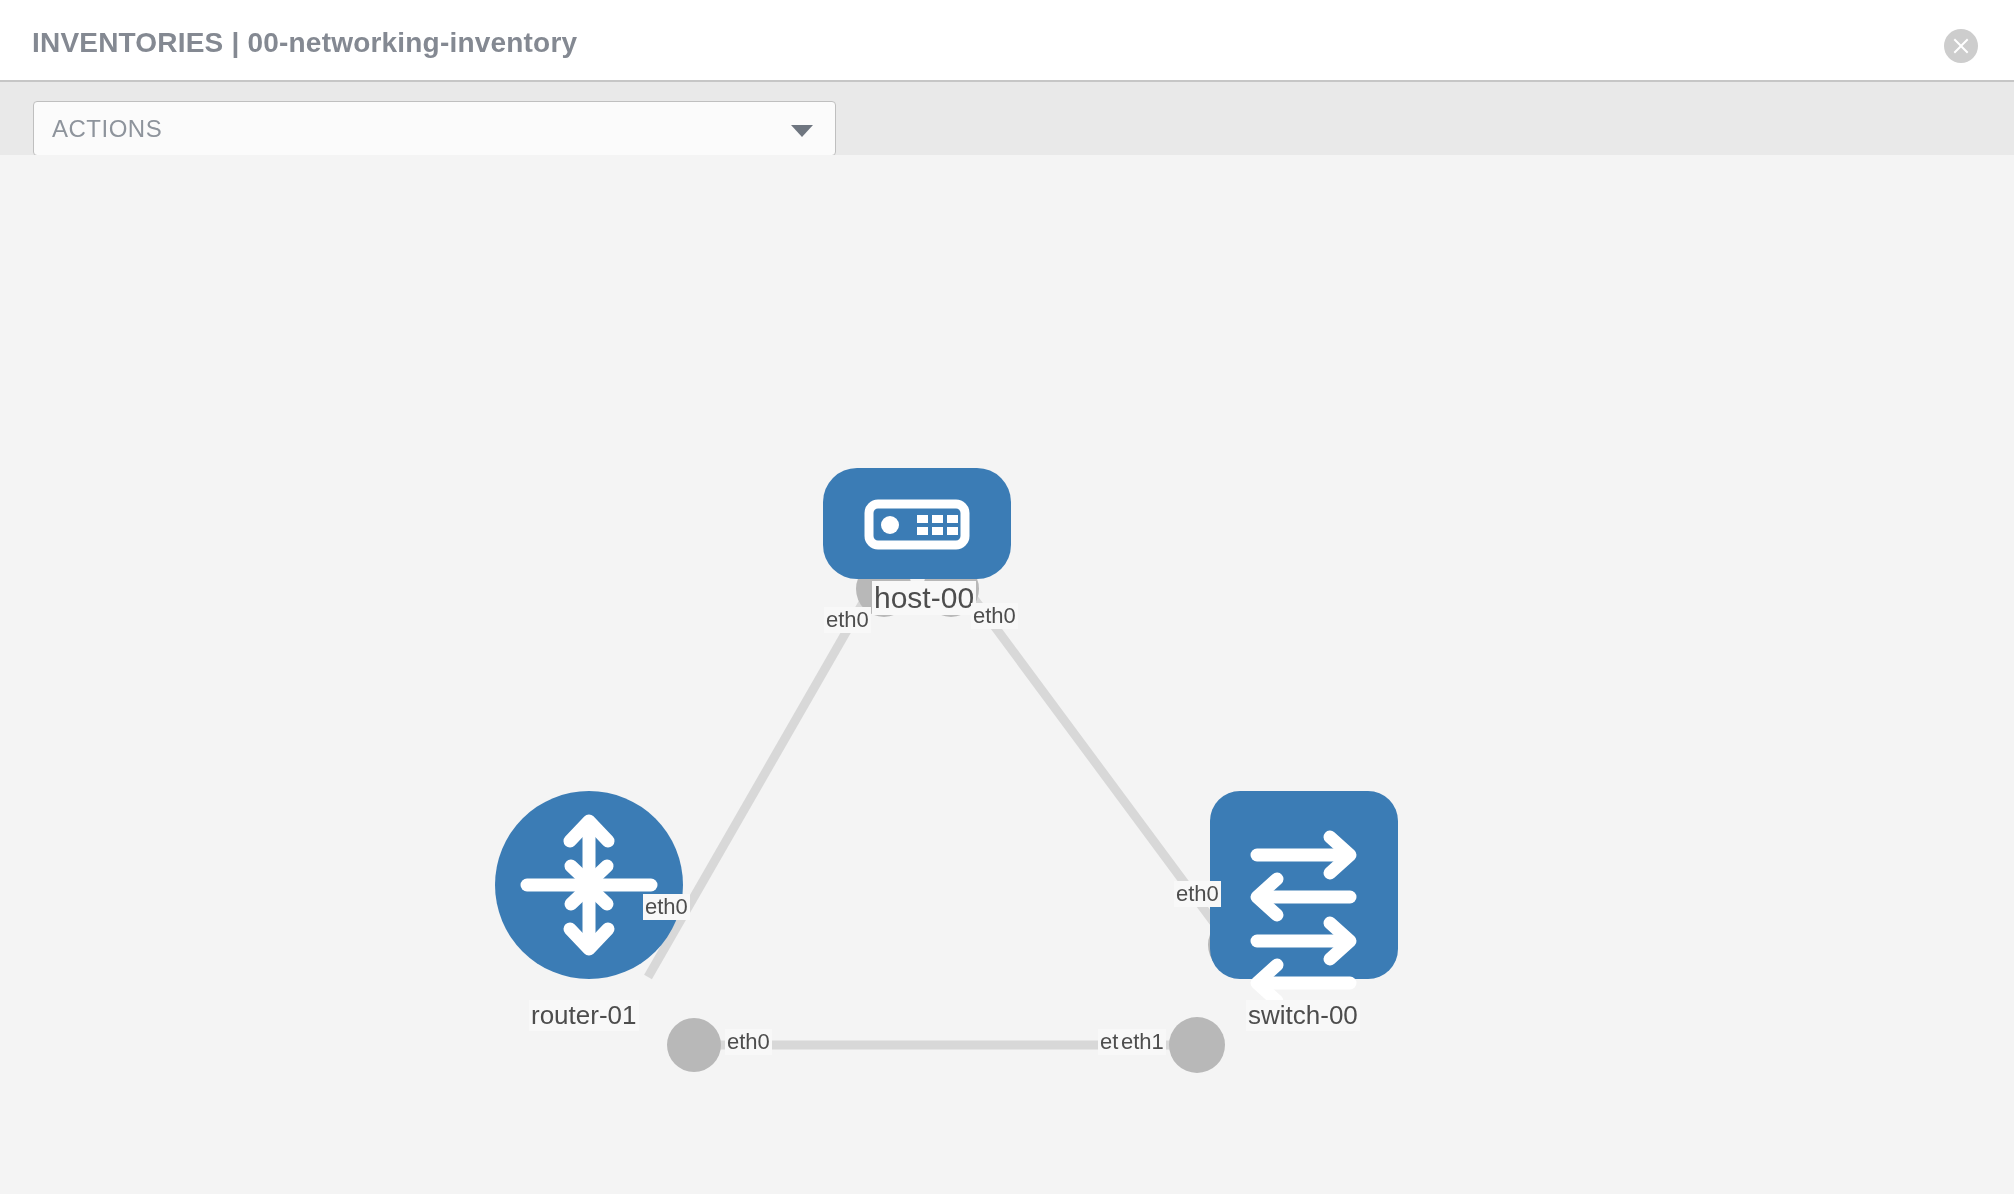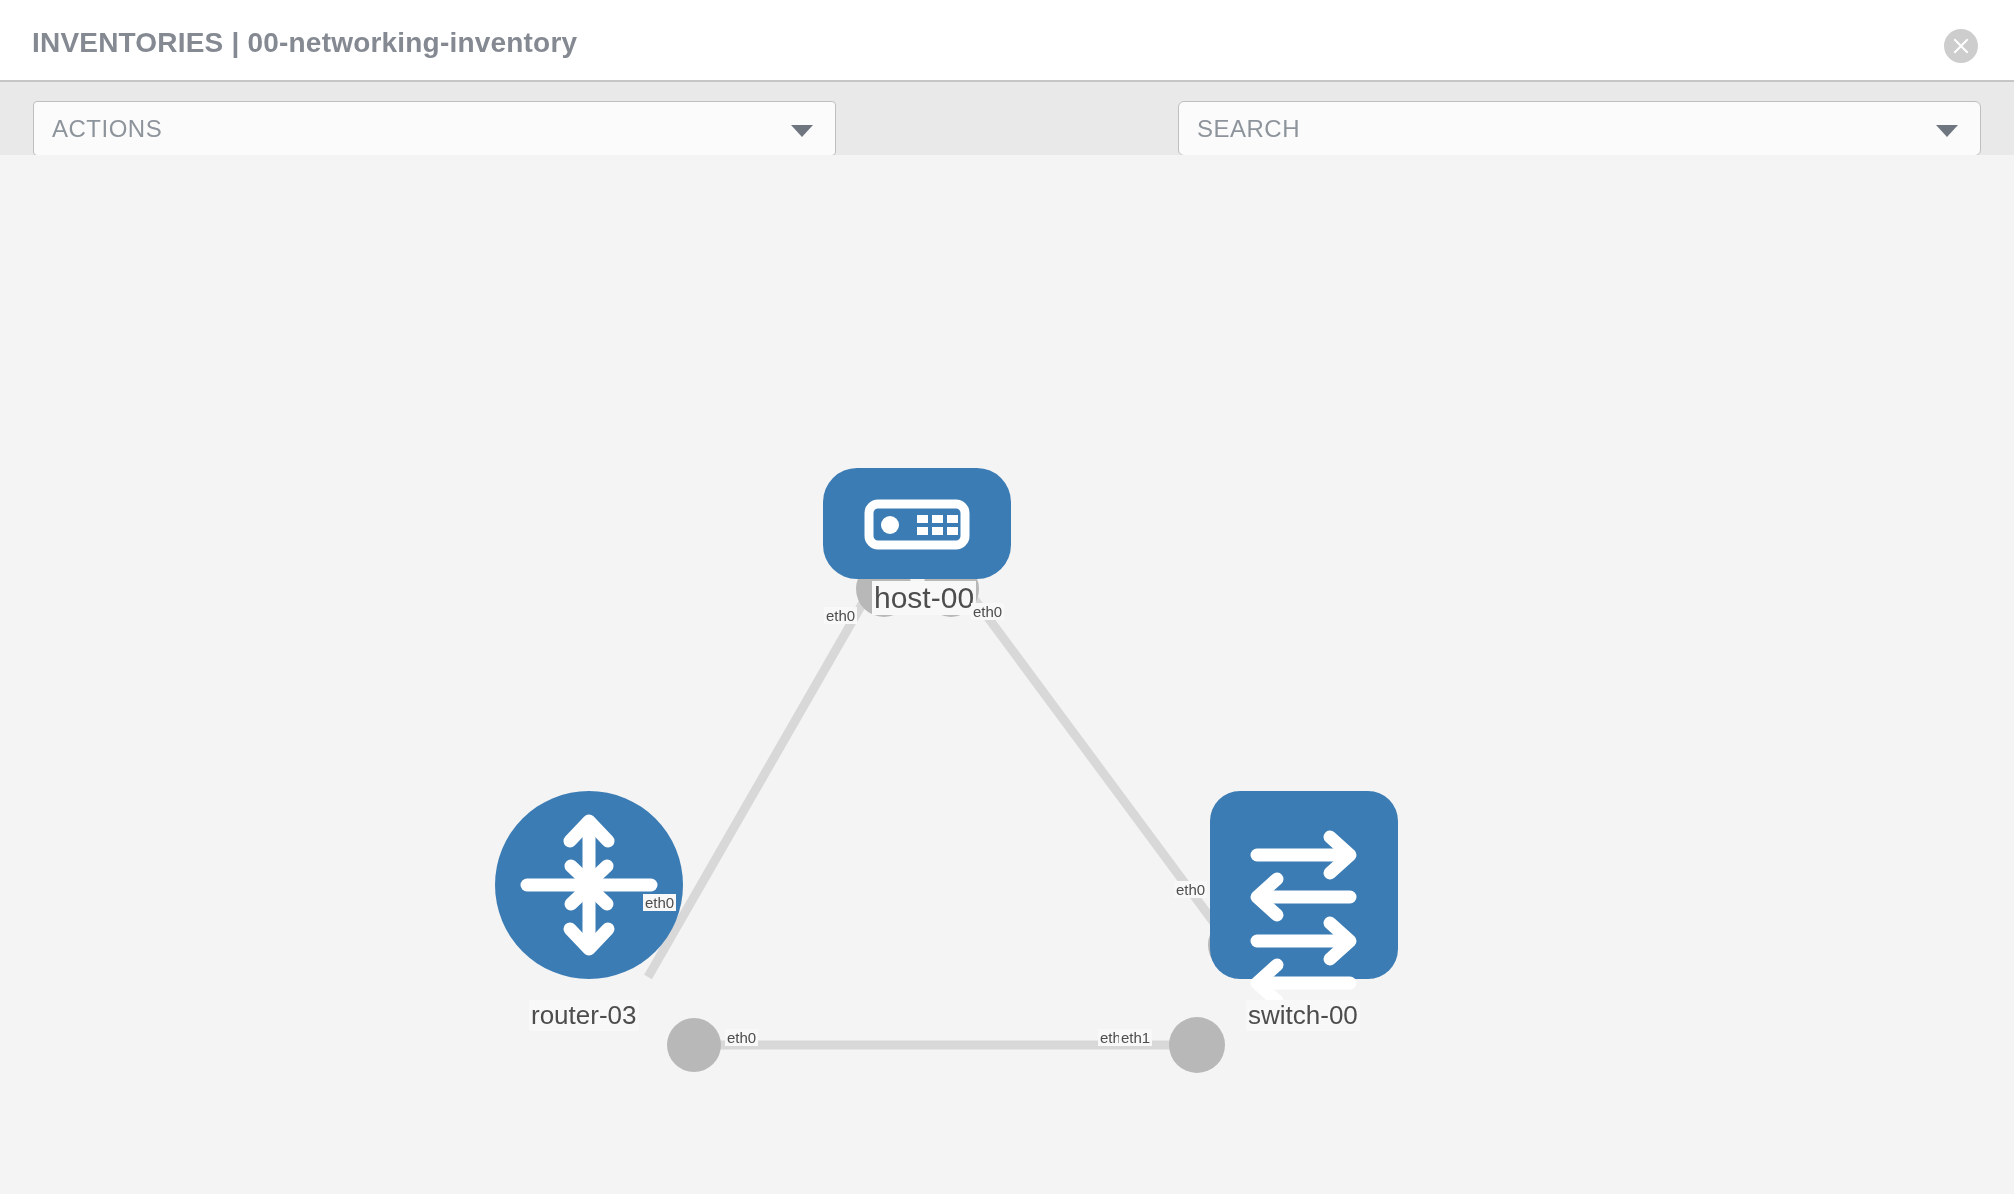--- a/index.html
+++ b/index.html
@@ -81,21 +81,21 @@
 
   .node-label {
     position: absolute;
     font-size: 26px; color: #4d4d4d;
     background: #f8f8f8;
     white-space: nowrap;
     padding: 0 2px;
   }
   .iface-label {
     position: absolute;
-    font-size: 15px; color: #4d4d4d;
+    font-size: 22px; color: #4d4d4d;
     background: #f8f8f8;
     white-space: nowrap;
     padding: 0 2px;
   }
 </style>
 </head>
 <body>
 
 <div id="app">
 
@@ -124,24 +124,20 @@
     </span>
 
     <span id="key-icon">
       <svg width="46" height="46" viewBox="0 0 46 46" aria-hidden="true">
         <g fill="#7a8089">
           <path d="M16.5 8 a10.5 10.5 0 1 0 6.6 18.7 L27.5 31 l3.2 -3.2 l3.4 3.4 l3.2 -3.2 l-3.4 -3.4 l3.2 -3.2 l-3.4 -3.4 L27 18 A10.5 10.5 0 0 0 16.5 8 Z M13.6 13.2 a4.4 4.4 0 1 1 0 8.8 a4.4 4.4 0 0 1 0 -8.8 Z"></path>
         </g>
       </svg>
     </span>
 
-    <div id="search-field">
-      <span id="search-placeholder">SEARCH</span>
-      <span class="caret"></span>
-    </div>
   </div>
 
   <div id="canvas">
 
     <svg id="topology-svg" width="2014" height="1039" aria-hidden="true">
 
       <g>
 
         <line x1="880" y1="418" x2="648" y2="822" stroke="#d8d8d8" stroke-width="9"></line>
 
@@ -203,21 +199,21 @@
           <line x1="1257" y1="786" x2="1348" y2="786"></line>
           <polyline points="1330,768 1350,786 1330,804"></polyline>
 
           <line x1="1350" y1="828" x2="1259" y2="828"></line>
           <polyline points="1277,810 1257,828 1277,846"></polyline>
         </g>
       </g>
     </svg>
 
     <div class="node-label" style="left:872px; top:426px; font-size:30px;">host-00</div>
-    <div class="node-label" style="left:529px; top:845px;">router-03</div>
+    <div class="node-label" style="left:529px; top:845px;">router-01</div>
     <div class="node-label" style="left:1246px; top:845px;">switch-00</div>
 
     <div class="iface-label" style="left:824px; top:452px;">eth0</div>
     <div class="iface-label" style="left:971px; top:448px;">eth0</div>
     <div class="iface-label" style="left:643px; top:739px;">eth0</div>
     <div class="iface-label" style="left:1174px; top:726px;">eth0</div>
     <div class="iface-label" style="left:725px; top:874px;">eth0</div>
     <div class="iface-label" style="left:1098px; top:874px;">eth0</div>
     <div class="iface-label" style="left:1119px; top:874px;">eth1</div>
 

